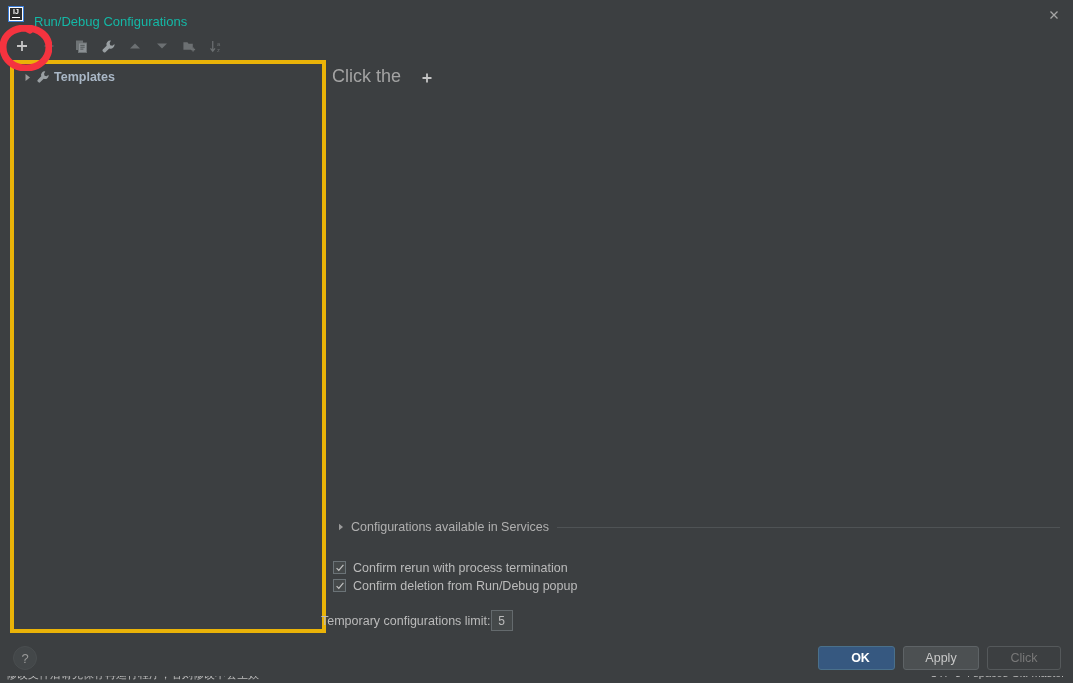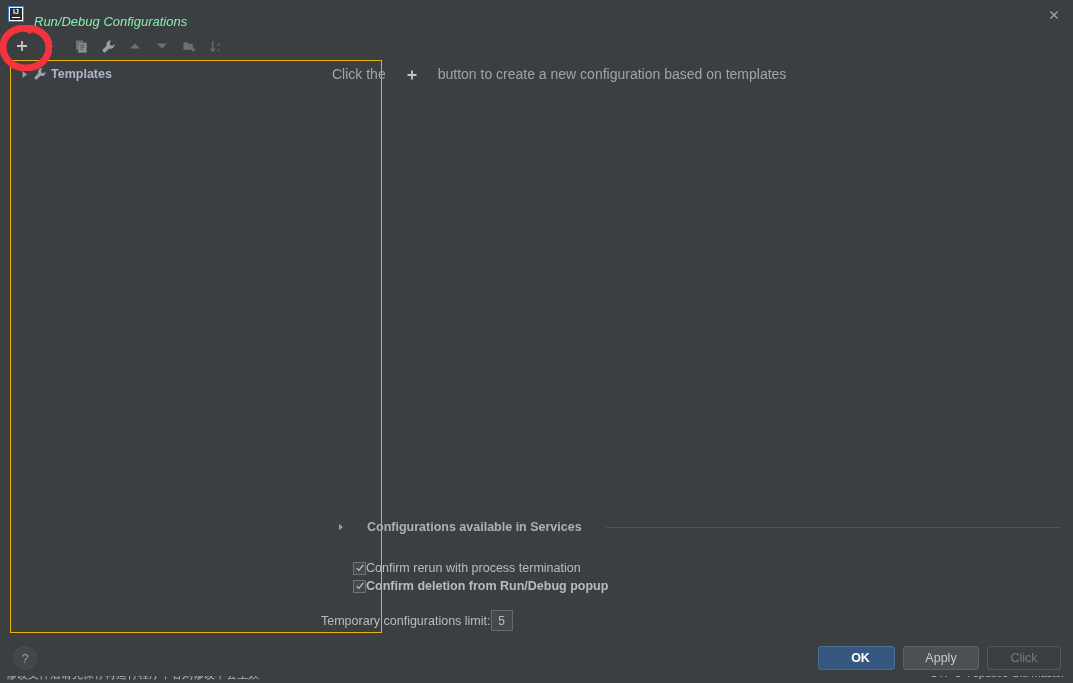--- a/index.html
+++ b/index.html
@@ -52,23 +52,22 @@
     content: "";
     position: absolute;
     left: 2px; bottom: 2px;
     width: 8px; height: 1.5px;
     background: #ffffff;
   }
   #window-title {
     position: absolute;
     left: 34px; top: 14px;
     font-size: 13px;
-    color: #86efac;
-    white-space: nowrap;
-    font-style: italic;
+    color: #14b8a6;
+    white-space: nowrap;
   }
   #close-btn {
     position: absolute;
     right: 8px; top: 4px;
     width: 22px; height: 22px;
     display: flex; align-items: center; justify-content: center;
     color: #a6a6a6;
     cursor: pointer;
   }
 
@@ -88,22 +87,22 @@
     justify-content: center;
     cursor: pointer;
   }
   .tb-btn svg { display: block; }
   .tb-sep { width: 2px; }
 
   
   #left-panel {
     position: absolute;
     left: 10px; top: 60px;
-    width: 372px; height: 573px;
-    border: 1px solid #eab308;
+    width: 316px; height: 573px;
+    border: 4px solid #eab308;
     box-sizing: border-box;
     background: #3c3f41;
     overflow: hidden;
     text-align: right;
   }
   #tree-templates {
     position: absolute;
     left: 0; top: 2px;
     height: 22px;
     display: flex;
@@ -125,21 +124,21 @@
   #tree-templates .label {
     font-size: 12.5px;
     font-weight: bold;
     color: #a9b7c6;
   }
 
   
   #hint-text {
     position: absolute;
     left: 332px; top: 66px;
-    font-size: 14px;
+    font-size: 18px;
     color: #a3a3a3;
     display: flex;
     align-items: center;
     gap: 20px;
     white-space: nowrap;
   }
   #hint-plus {
     display: inline-flex;
     align-items: center;
     justify-content: center;
@@ -149,50 +148,49 @@
   }
 
   
   #services-group {
     position: absolute;
     left: 336px; top: 519px;
     width: 724px;
     height: 16px;
     display: flex;
     align-items: center;
-    gap: 22px;
-    cursor: pointer;
-    font-weight: bold;
+    gap: 6px;
+    cursor: pointer;
   }
   #services-group .tri {
     width: 9px; height: 10px;
     display: flex; align-items: center; justify-content: center;
   }
   #services-group .grp-label {
     font-size: 12.5px;
     color: #b0b0b0;
     white-space: nowrap;
   }
   #services-group .rule {
     flex: 1 1 auto;
     height: 1px;
     background: #4f5355;
     margin-left: 2px;
   }
 
   .cbrow {
     position: absolute;
-    left: 353px;
-    display: flex;
-    align-items: center;
+    left: 333px;
+    display: flex;
+    gap: 7px;
     cursor: pointer;
     white-space: nowrap;
   }
   #cb-rerun { top: 561px; }
-  #cb-delete { top: 579px; font-weight: bold; }
+  #cb-delete { top: 579px; }
   .cbox {
     width: 13px; height: 13px;
     box-sizing: border-box;
     border: 1px solid #6b7377;
     background: #45494a;
     display: flex;
     align-items: center;
     justify-content: center;
     flex: none;
   }
@@ -394,21 +392,20 @@
   </div>
 </div>
 
 <div id="hint-text">
   <span>Click the</span>
   <span id="hint-plus">
     <svg width="12" height="12" viewBox="0 0 12 12" aria-hidden="true">
       <path d="M6 1.5 V10.5 M1.5 6 H10.5" stroke="#c5c5c5" stroke-width="1.8" fill="none"></path>
     </svg>
   </span>
-  <span>button to create a new configuration based on templates</span>
 </div>
 
 <div id="services-group">
   <span class="tri">
     <svg width="8" height="8" viewBox="0 0 8 8" aria-hidden="true">
       <path d="M2 0.8 L6 4 L2 7.2 Z" fill="#9a9a9a"></path>
     </svg>
   </span>
   <span class="grp-label">Configurations available in Services</span>
   <span class="rule"></span>

